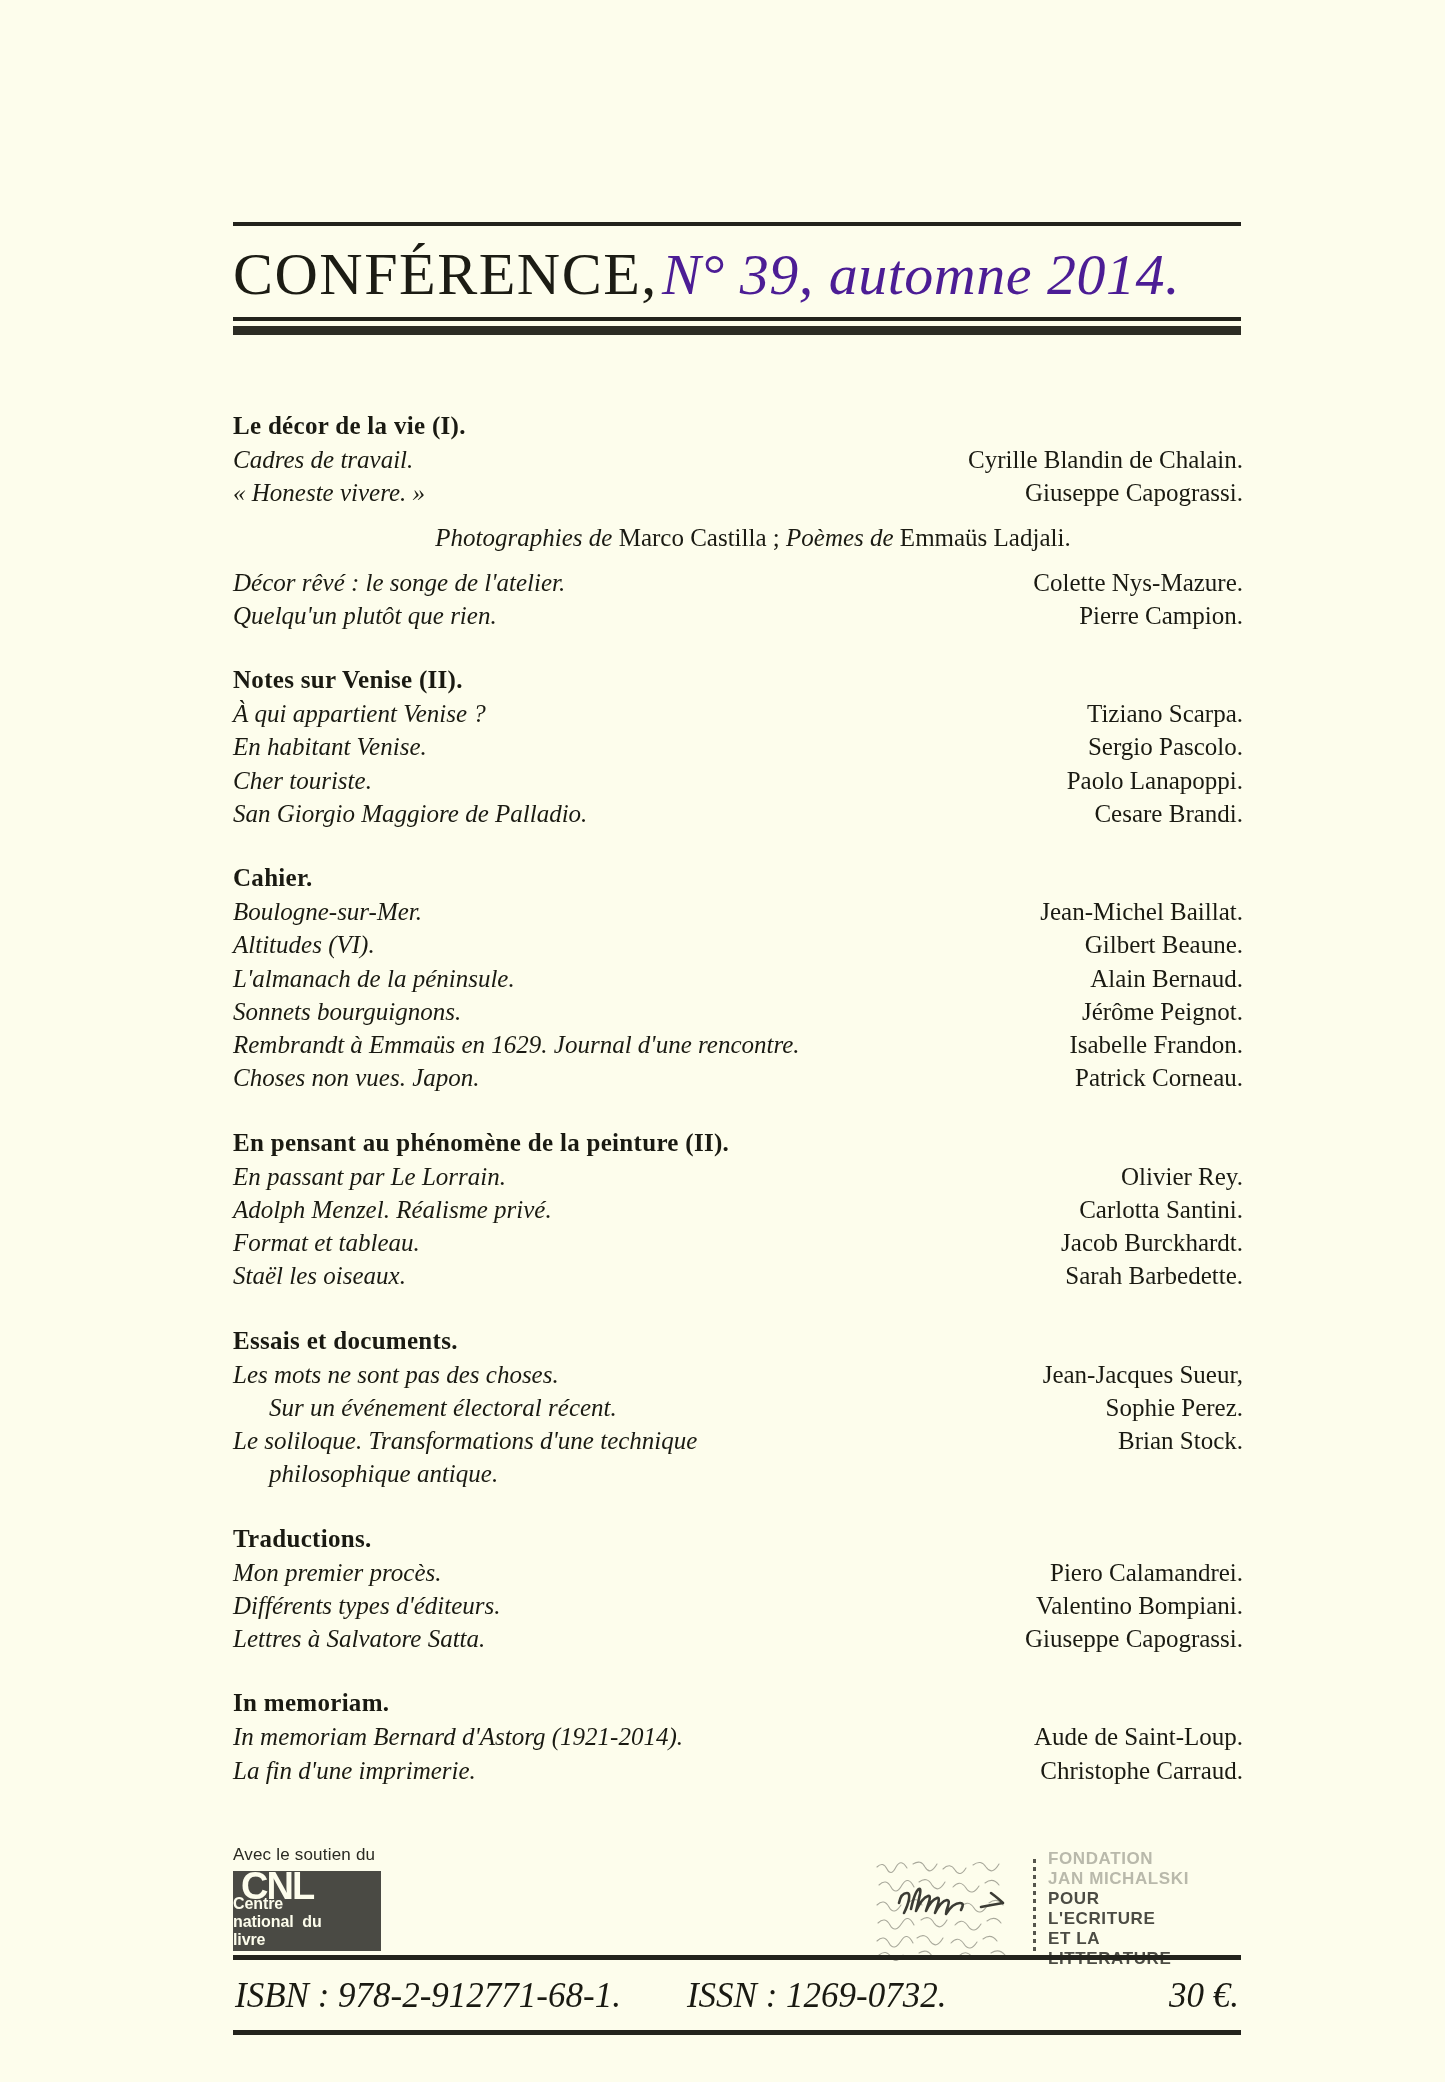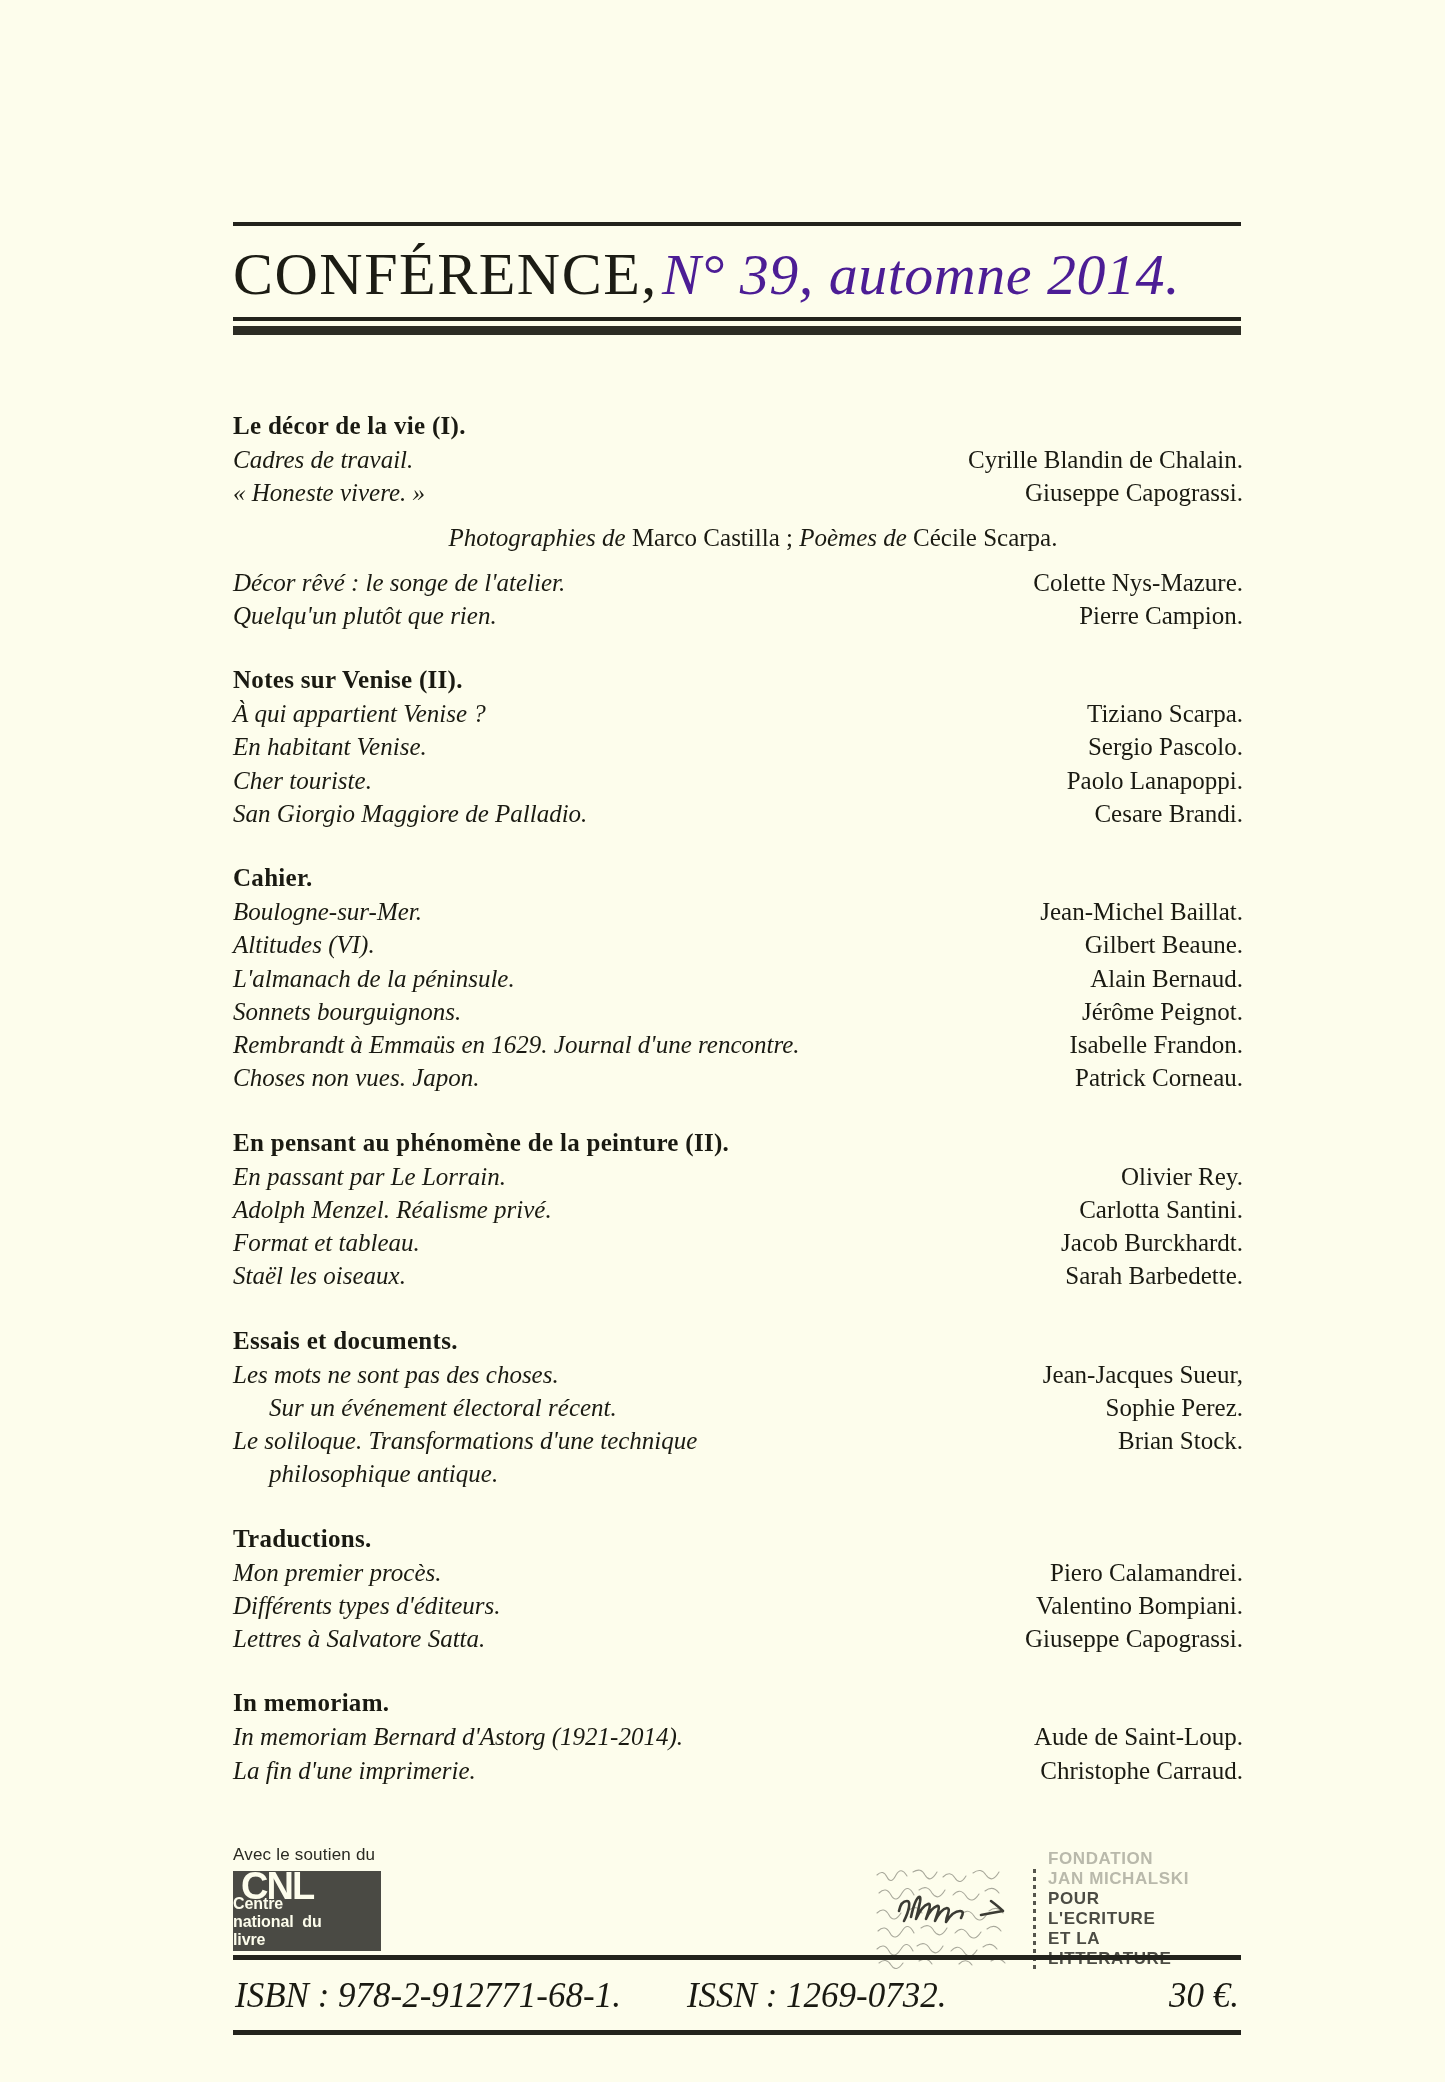--- a/index.html
+++ b/index.html
@@ -163,21 +163,21 @@
     font-size: 16px;
     color: #fdfdec;
     letter-spacing: -0.1px;
   }
 
   .logo-fjm-wrap {
     position: absolute;
     left: 640px;
     top: 4px;
     display: flex;
-    align-items: flex-end;
+    align-items: center;
   }
   .fjm-scribble {
     width: 148px;
     height: 104px;
     position: relative;
     overflow: hidden;
     opacity: 0.85;
   }
   .fjm-scribble svg { display: block; }
   .fjm-divider {
@@ -242,21 +242,21 @@
         <span class="entry-title">Cadres de travail.</span>
         <span class="entry-author">Cyrille Blandin de Chalain.</span>
       </div>
       <div class="entry">
         <span class="entry-title">« Honeste vivere. »</span>
         <span class="entry-author">Giuseppe Capograssi.</span>
       </div>
       <div class="credit-line">
         <span class="it">Photographies de</span>
         <span>Marco Castilla</span><span> ; </span><span class="it">Poèmes de</span>
-        <span>Cécile Scarpa.</span>
+        <span>Emmaüs Ladjali.</span>
       </div>
       <div class="entry">
         <span class="entry-title">Décor rêvé : le songe de l'atelier.</span>
         <span class="entry-author">Colette Nys-Mazure.</span>
       </div>
       <div class="entry">
         <span class="entry-title">Quelqu'un plutôt que rien.</span>
         <span class="entry-author">Pierre Campion.</span>
       </div>
     </div>

